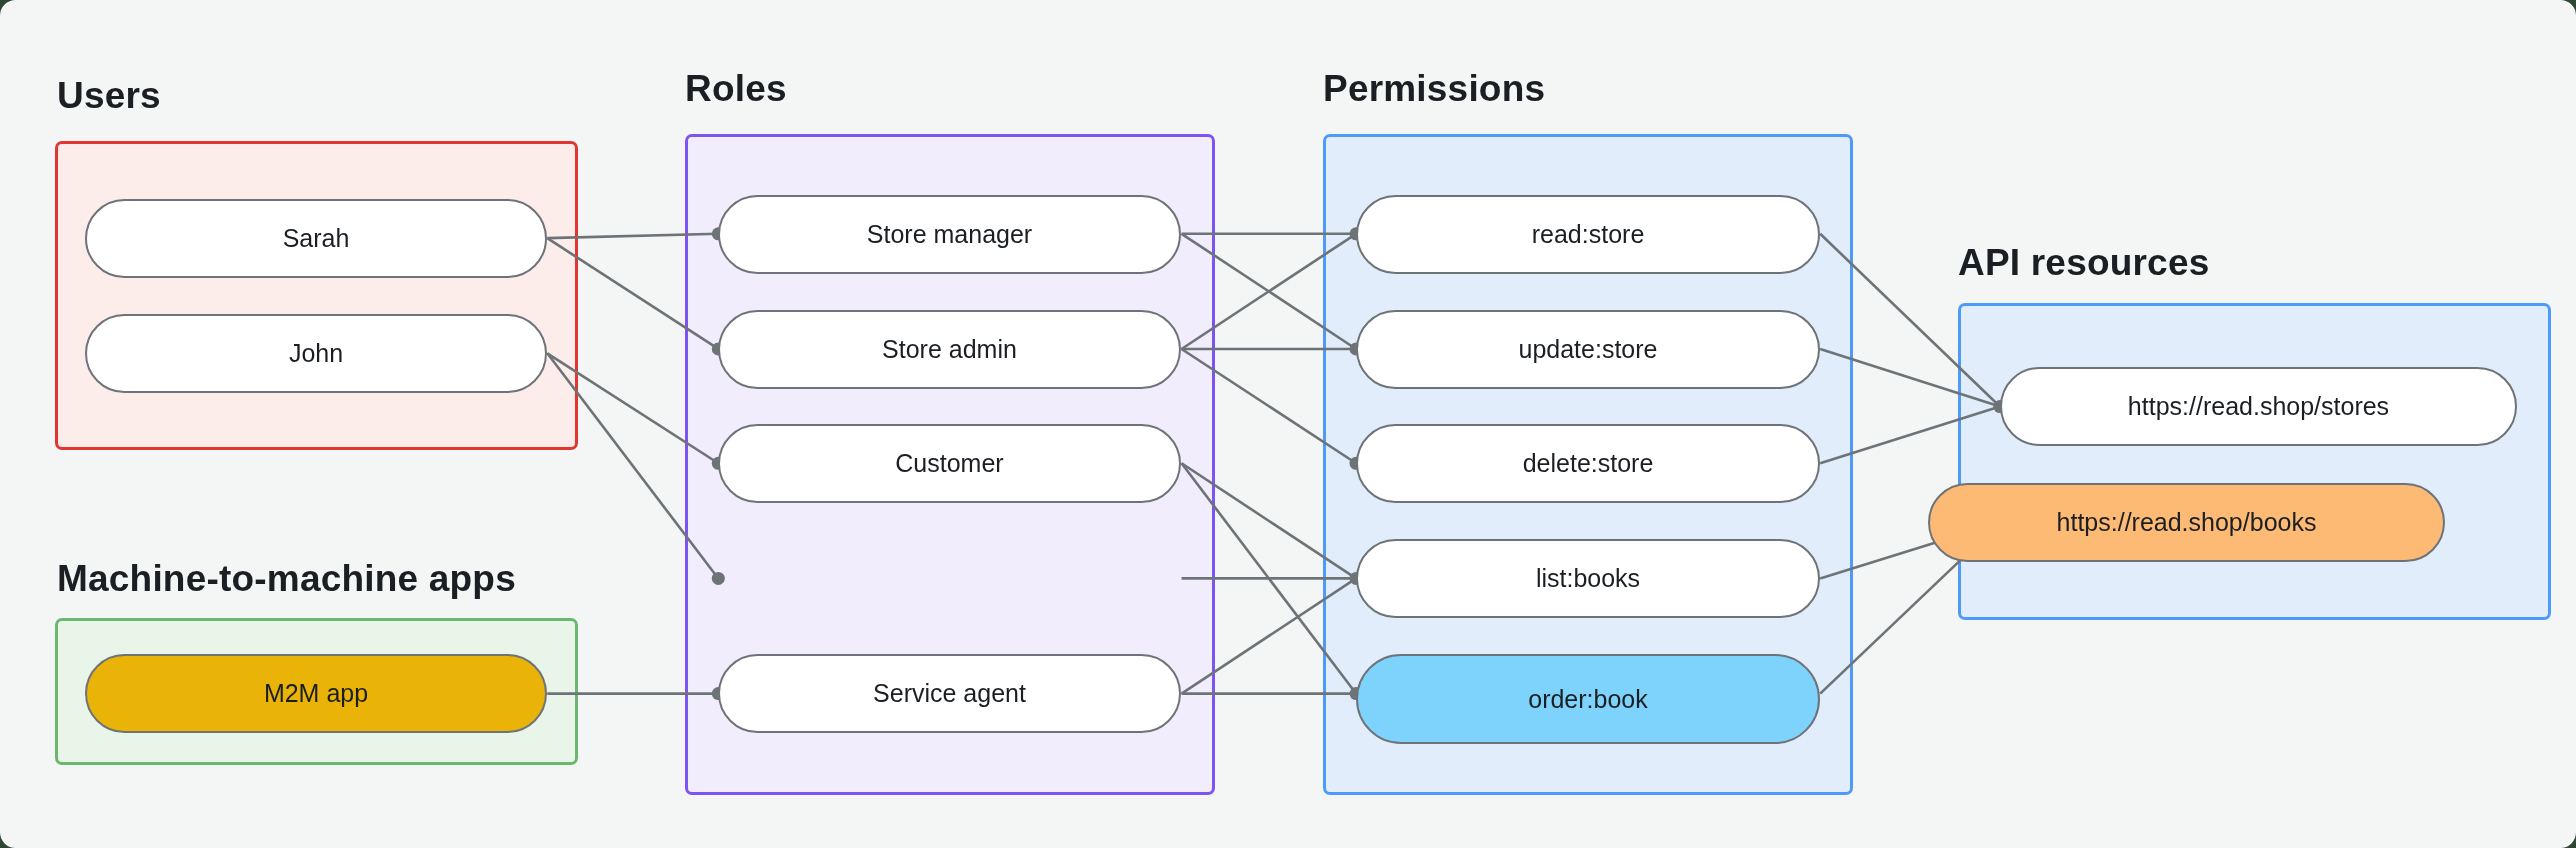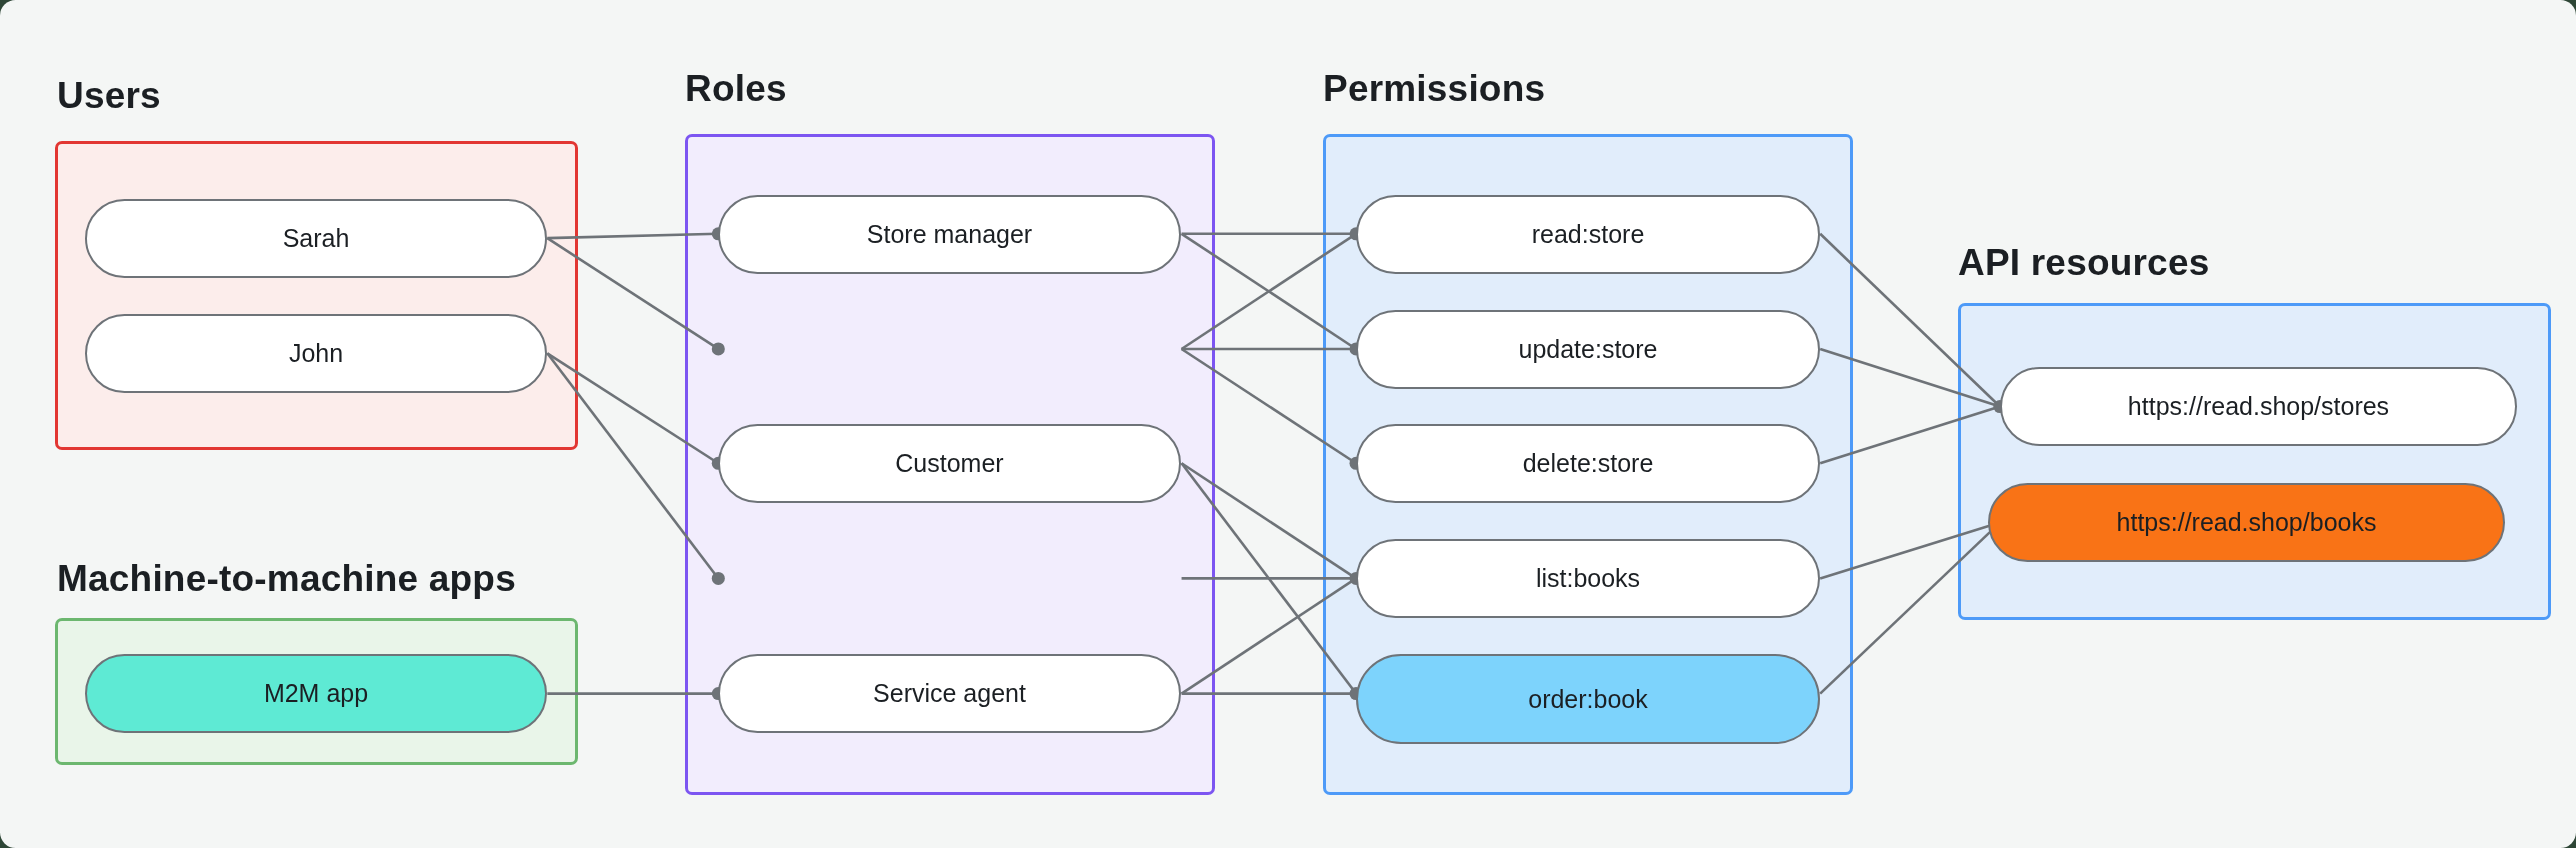--- a/index.html
+++ b/index.html
@@ -92,25 +92,26 @@
       <circle cx="1554" cy="268" r="7.5" fill="#6e7378"></circle>
       <circle cx="1554" cy="400" r="7.5" fill="#6e7378"></circle>
       <circle cx="1554" cy="531" r="7.5" fill="#6e7378"></circle>
       <circle cx="1554" cy="663" r="7.5" fill="#6e7378"></circle>
       <circle cx="1554" cy="795" r="7.5" fill="#6e7378"></circle>
       <circle cx="2292" cy="466" r="7.5" fill="#6e7378"></circle>
       <circle cx="2292" cy="599" r="7.5" fill="#6e7378"></circle>
     </svg>
     <div class="node" style="left: 85px; top: 199px; width: 462px; height: 79px; border-color: rgb(110, 115, 120); background: rgb(255, 255, 255); color: rgb(27, 31, 35);">Sarah</div>
     <div class="node" style="left: 85px; top: 314px; width: 462px; height: 79px; border-color: rgb(110, 115, 120); background: rgb(255, 255, 255); color: rgb(27, 31, 35);">John</div>
-    <div class="node" style="left: 85px; top: 654px; width: 462px; height: 79px; border-color: rgb(110, 115, 120); background: #5eead4; color: rgb(27, 31, 35);">M2M app</div>
+    <div class="node" style="left: 85px; top: 654px; width: 462px; height: 79px; border-color: rgb(110, 115, 120); background: #eab308; color: rgb(27, 31, 35);">M2M app</div>
     <div class="node" style="left: 718px; top: 195px; width: 463px; height: 79px; border-color: rgb(110, 115, 120); background: rgb(255, 255, 255); color: rgb(27, 31, 35);">Store manager</div>
+    <div class="node" style="left: 718px; top: 310px; width: 463px; height: 79px; border-color: rgb(110, 115, 120); background: rgb(255, 255, 255); color: rgb(27, 31, 35);">Store admin</div>
     <div class="node" style="left: 718px; top: 424px; width: 463px; height: 79px; border-color: rgb(110, 115, 120); background: rgb(255, 255, 255); color: rgb(27, 31, 35);">Customer</div>
     <div class="node" style="left: 718px; top: 654px; width: 463px; height: 79px; border-color: rgb(110, 115, 120); background: rgb(255, 255, 255); color: rgb(27, 31, 35);">Service agent</div>
     <div class="node" style="left: 1356px; top: 195px; width: 464px; height: 79px; border-color: rgb(110, 115, 120); background: rgb(255, 255, 255); color: rgb(27, 31, 35);">read:store</div>
     <div class="node" style="left: 1356px; top: 310px; width: 464px; height: 79px; border-color: rgb(110, 115, 120); background: rgb(255, 255, 255); color: rgb(27, 31, 35);">update:store</div>
     <div class="node" style="left: 1356px; top: 424px; width: 464px; height: 79px; border-color: rgb(110, 115, 120); background: rgb(255, 255, 255); color: rgb(27, 31, 35);">delete:store</div>
     <div class="node" style="left: 1356px; top: 539px; width: 464px; height: 79px; border-color: rgb(110, 115, 120); background: rgb(255, 255, 255); color: rgb(27, 31, 35);">list:books</div>
     <div class="node" style="left: 1356px; top: 654px; width: 464px; height: 90px; border-color: rgb(110, 115, 120); background: #7dd3fc; color: rgb(27, 31, 35);">order:book</div>
     <div class="node" style="left: 2000px; top: 367px; width: 517px; height: 79px; border-color: rgb(110, 115, 120); background: rgb(255, 255, 255); color: rgb(27, 31, 35);">https://read.shop/stores</div>
-    <div class="node" style="left: 1988px; top: 483px; width: 517px; height: 79px; border-color: rgb(110, 115, 120); background: #f97316; color: rgb(27, 31, 35);">https://read.shop/books</div>
+    <div class="node" style="left: 1928px; top: 483px; width: 517px; height: 79px; border-color: rgb(110, 115, 120); background: #fdba74; color: rgb(27, 31, 35);">https://read.shop/books</div>
   </div>
 
 
 </body></html>

